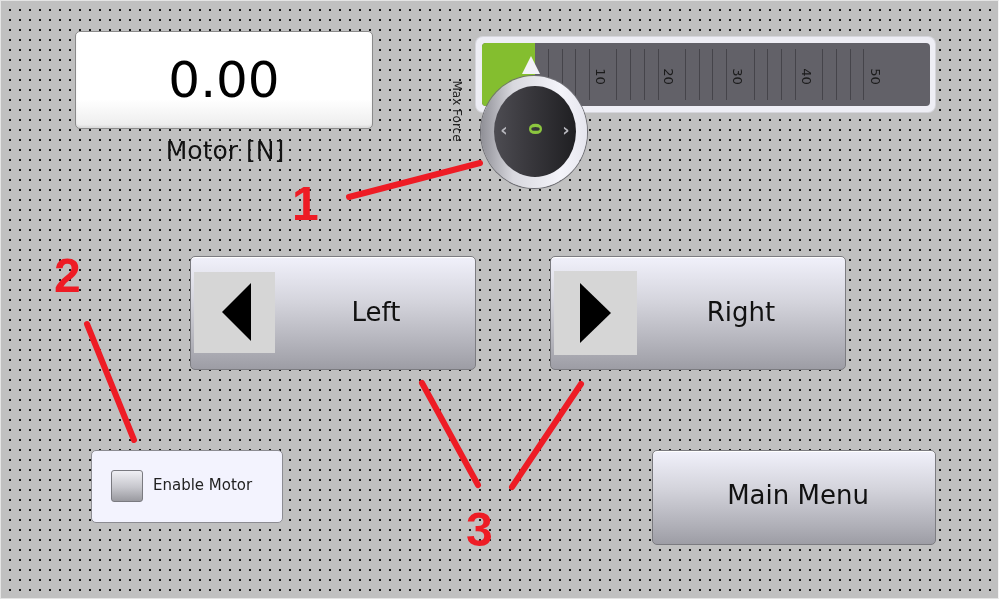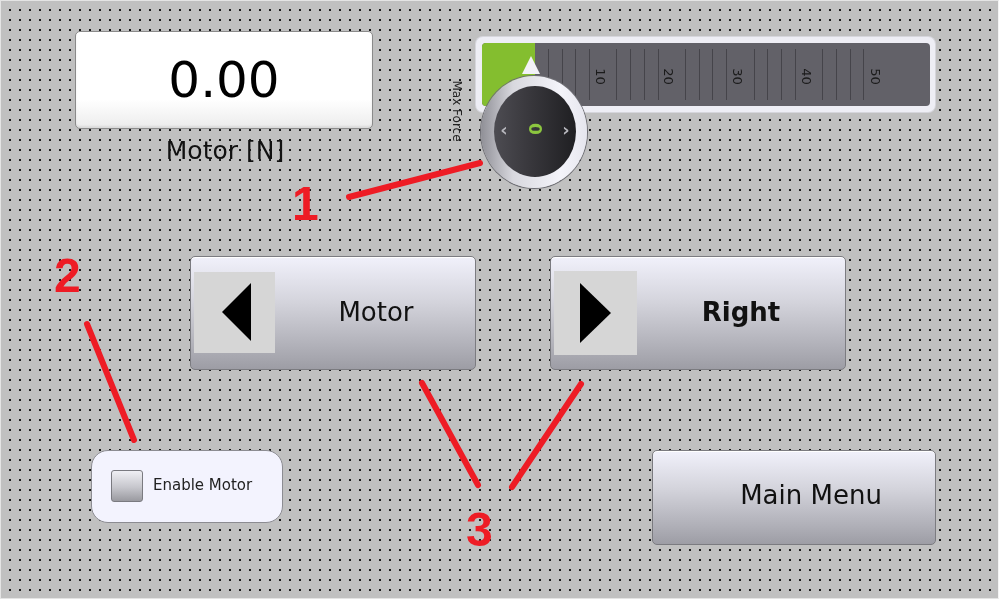--- a/index.html
+++ b/index.html
@@ -75,21 +75,21 @@
     cursor: pointer;
   }
   .btn-icon-box { position: absolute; background: #d6d6d6; }
   .btn-label { position: absolute; font-size: 26px; color: #111; text-align: center; }
   .tri-left { position: absolute; width: 0; height: 0; border-top: 29px solid transparent; border-bottom: 29px solid transparent; border-right: 29px solid #000; }
   .tri-right { position: absolute; width: 0; height: 0; border-top: 30px solid transparent; border-bottom: 30px solid transparent; border-left: 31px solid #000; }
 
   
   .enable-box {
     left: 91px; top: 450px; width: 190px; height: 71px;
-    background: #f3f3fe; border: 1px solid #8c8c92; border-radius: 17px;
+    background: #f3f3fe; border: 1px solid #8c8c92; border-radius: 5px;
   }
   .checkbox {
     position: absolute; left: 19px; top: 19px; width: 32px; height: 32px; border-radius: 3px;
     background: linear-gradient(#efeff4 0%, #c6c6cc 55%, #9a9aa0 100%);
     border: 1px solid #7a7a80; box-sizing: border-box;
   }
   .enable-label { position: absolute; left: 61px; top: 25px; font-size: 15px; color: #222; white-space: nowrap; }
 
   
   .anno-num { position: absolute; font-family: "Liberation Sans", sans-serif; font-weight: bold; color: #ee1c25; font-size: 48px; line-height: 48px; }
@@ -140,37 +140,37 @@
 <div class="abs knob-outer"></div>
 <div class="abs knob-inner"></div>
 <div class="abs knob-arrow" style="left:497px">‹</div>
 <div class="abs knob-arrow" style="left:559px">›</div>
 <div class="abs knob-value">0</div>
 
 <div class="abs btn" style="left:190px; top:256px; width:284px; height:112px;">
   <div class="btn-icon-box" style="left:3px; top:15px; width:81px; height:81px;">
     <div class="tri-left" style="left:28px; top:11px;"></div>
   </div>
-  <div class="btn-label" style="left:120px; top:40px; width:130px;">Motor</div>
+  <div class="btn-label" style="left:120px; top:40px; width:130px;">Left</div>
 </div>
 
 <div class="abs btn" style="left:550px; top:256px; width:294px; height:112px;">
   <div class="btn-icon-box" style="left:3px; top:14px; width:83px; height:84px;">
     <div class="tri-right" style="left:26px; top:12px;"></div>
   </div>
-  <div class="btn-label" style="left:125px; top:40px; width:130px;font-weight:bold;">Right</div>
+  <div class="btn-label" style="left:125px; top:40px; width:130px;">Right</div>
 </div>
 
 <div class="abs enable-box">
   <div class="checkbox"></div>
   <div class="enable-label">Enable Motor</div>
 </div>
 
 <div class="abs btn" style="left:652px; top:450px; width:282px; height:93px;">
-  <div class="btn-label" style="left:17px; top:29px; width:282px;">Main Menu</div>
+  <div class="btn-label" style="left:4px; top:29px; width:282px;">Main Menu</div>
 </div>
 
 <svg class="anno" width="999" height="599">
   <line x1="349" y1="197" x2="480" y2="163" stroke="#ee1c25" stroke-width="6" stroke-linecap="round"></line>
   <line x1="87" y1="324" x2="134" y2="440" stroke="#ee1c25" stroke-width="6" stroke-linecap="round"></line>
   <line x1="422" y1="383" x2="478" y2="485" stroke="#ee1c25" stroke-width="6" stroke-linecap="round"></line>
   <line x1="512" y1="487" x2="581" y2="384" stroke="#ee1c25" stroke-width="6" stroke-linecap="round"></line>
 </svg>
 <div class="anno-num" style="left:292px; top:180px;">1</div>
 <div class="anno-num" style="left:54px; top:252px;">2</div>

